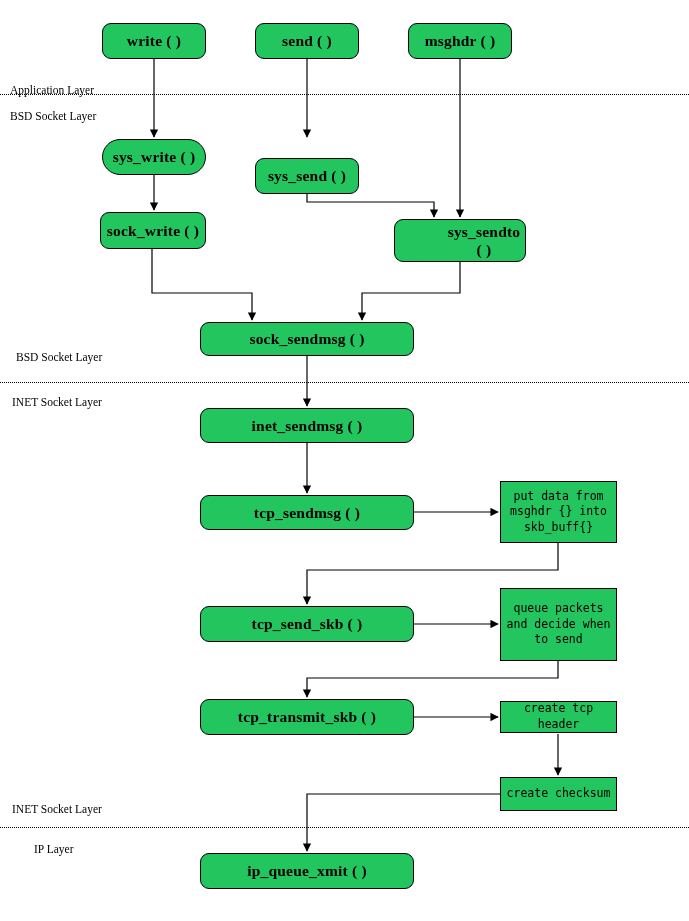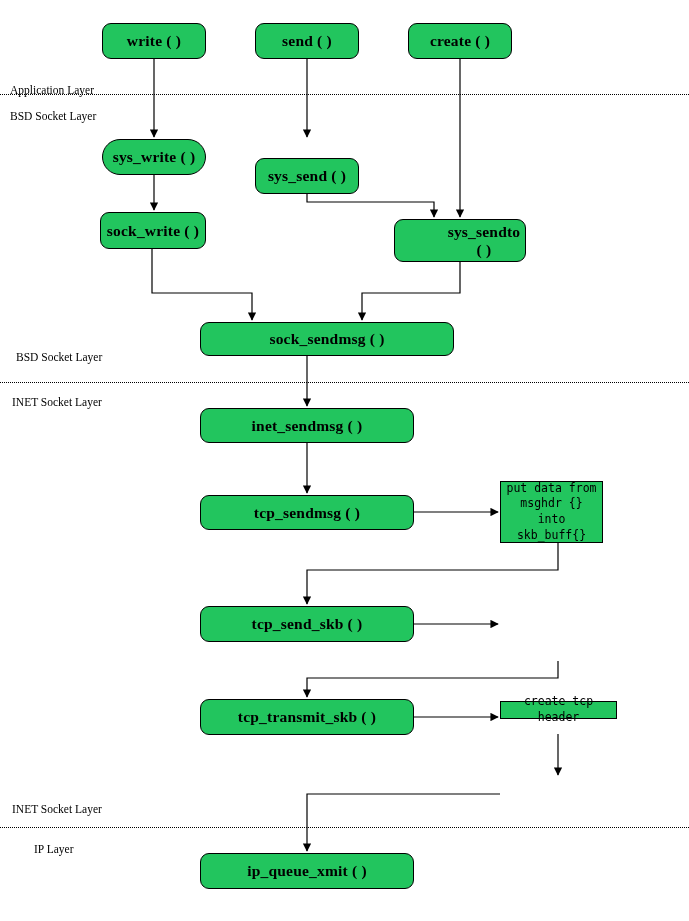--- a/index.html
+++ b/index.html
@@ -119,33 +119,37 @@
 
   <div class="layer-label" style="left:10px; top:75px;margin-top:9px;">Application Layer</div>
   <div class="layer-label" style="left:10px; top:110px;">BSD Socket Layer</div>
   <div class="layer-label" style="left:16px; top:351px;">BSD Socket Layer</div>
   <div class="layer-label" style="left:12px; top:396px;">INET Socket Layer</div>
   <div class="layer-label" style="left:12px; top:803px;">INET Socket Layer</div>
   <div class="layer-label" style="left:34px; top:843px;">IP Layer</div>
 
   <div class="node rounded" style="left:102px; top:23px; width:104px; height:36px;">write ( )</div>
   <div class="node rounded" style="left:255px; top:23px; width:104px; height:36px;">send ( )</div>
-  <div class="node rounded" style="left:408px; top:23px; width:104px; height:36px;">create ( )</div>
+  <div class="node rounded" style="left:408px; top:23px; width:104px; height:36px;">msghdr ( )</div>
 
   <div class="node rounded" style="left:102px; top:139px; width:104px; height:36px;border-radius:18px;">sys_write ( )</div>
   <div class="node rounded" style="left:255px; top:139px; width:104px; height:36px;margin-top:19px;">sys_send ( )</div>
 
   <div class="node rounded" style="left:100px; top:212px; width:106px; height:37px;">sock_write ( )</div>
   <div class="node rounded" style="left:394px; top:219px; width:132px; height:43px;padding-left:48px;">sys_sendto ( )</div>
 
-  <div class="node rounded" style="left:200px; top:322px; width:254px; height:34px;">sock_sendmsg ( )</div>
+  <div class="node rounded" style="left:200px; top:322px; width:214px; height:34px;">sock_sendmsg ( )</div>
   <div class="node rounded" style="left:200px; top:408px; width:214px; height:35px;">inet_sendmsg ( )</div>
   <div class="node rounded" style="left:200px; top:495px; width:214px; height:35px;">tcp_sendmsg ( )</div>
   <div class="node rounded" style="left:200px; top:606px; width:214px; height:36px;">tcp_send_skb ( )</div>
   <div class="node rounded" style="left:200px; top:699px; width:214px; height:36px;">tcp_transmit_skb ( )</div>
   <div class="node rounded" style="left:200px; top:853px; width:214px; height:36px;">ip_queue_xmit ( )</div>
 
-  <div class="node rect" style="left:500px; top:481px; width:103px; height:62px; white-space:pre-line;">put data from
+  <div class="node rect" style="left:500px; top:481px; width:117px; height:62px; white-space:pre-line;">put data from
 msghdr {} into
 skb_buff{}</div>
-  <div class="node rect" style="left:500px; top:701px; width:117px; height:18px;">create tcp header</div>
+  <div class="node rect" style="left:500px; top:588px; width:117px; height:73px; white-space:pre-line;">queue packets
+and decide when
+to send</div>
+  <div class="node rect" style="left:500px; top:701px; width:117px; height:32px;">create tcp header</div>
+  <div class="node rect" style="left:500px; top:777px; width:117px; height:34px;">create checksum</div>
 
 </div>
 
 </body></html>

